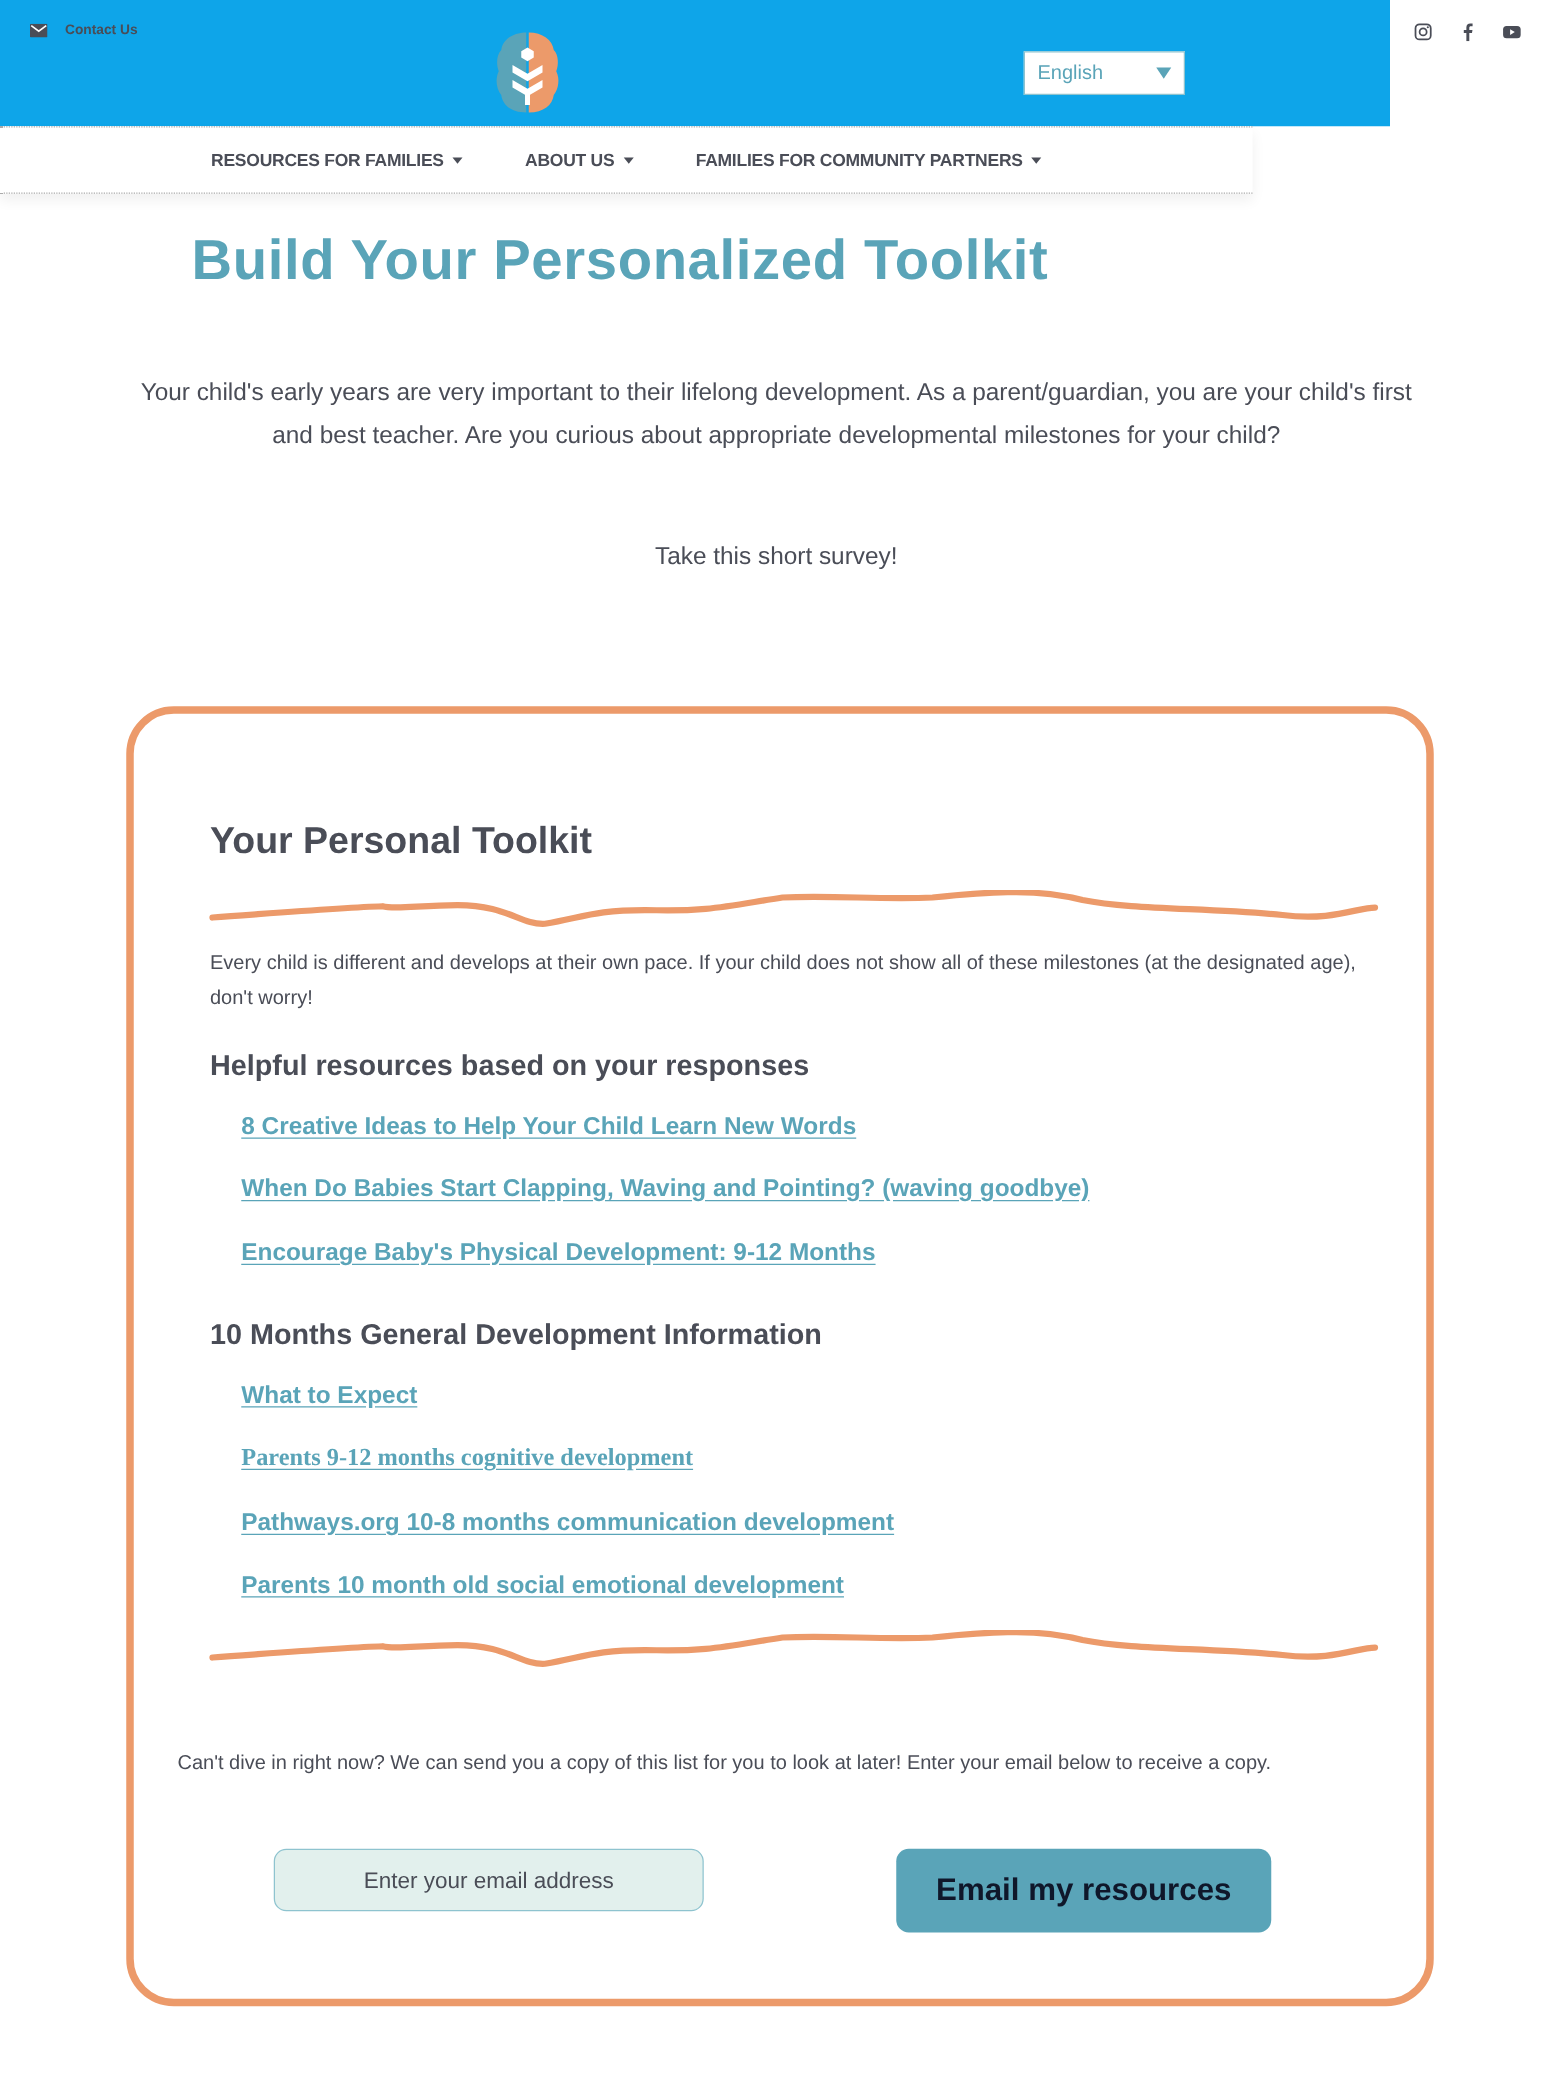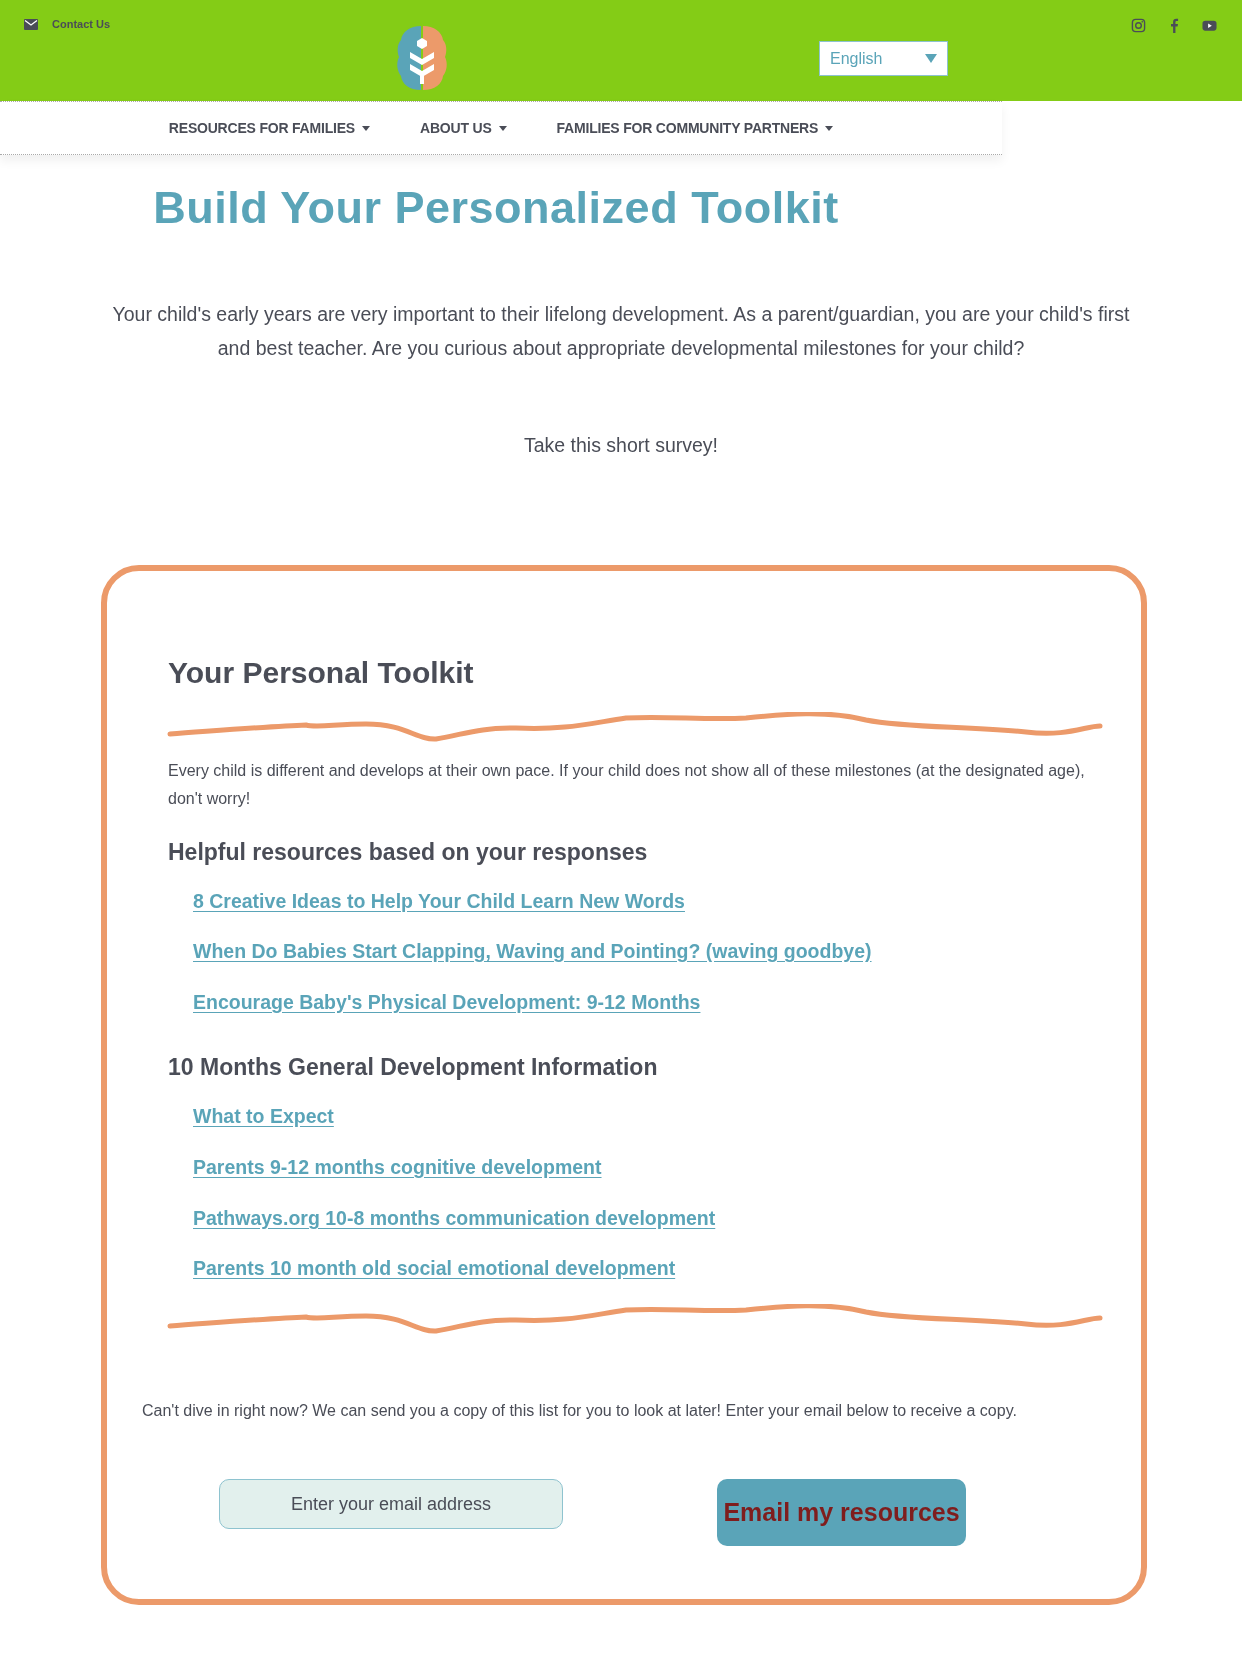--- a/index.html
+++ b/index.html
@@ -1,19 +1,19 @@
 <!DOCTYPE html>
 <html><head>
 <meta charset="utf-8">
 <style>
   * { box-sizing: border-box; margin: 0; padding: 0; }
   html, body { width: 1242px; height: 1680px; background: #ffffff; overflow: hidden; }
   body { font-family: "Liberation Sans", sans-serif; color: #4a4d57; position: relative; }
 
-  .topbar { position: absolute; left: 0; top: 0; width: 1242px; height: 101px; background: #84cc16; }
+  .topbar { position: absolute; left: 0; top: 0; width: 1112px; height: 101px; background: #0ea5e9; }
   .contact { position: absolute; left: 24px; top: 18px; display: flex; align-items: center; gap: 14px; font-size: 11px; font-weight: bold; color: #4a4d57; text-decoration: none; }
   .contact svg { width: 14px; height: 11px; }
 
   .logo { position: absolute; left: 396px; top: 24px; display: flex; align-items: center; gap: 6px; }
   .logo .brain { width: 52px; height: 68px; }
   .logo .text { display: flex; flex-direction: column; line-height: 1; color: #4a4d57; }
   .logo .small { font-size: 10px; letter-spacing: 0.5px; margin-bottom: 2px; margin-left: 2px; }
   .logo .big { font-size: 25px; line-height: 24px; }
 
   .lang { position: absolute; left: 819px; top: 41px; width: 129px; height: 35px; border: 1.5px solid #8ec3cf; display: flex; align-items: center; justify-content: space-between; padding: 0 10px; color: #5aa4b8; font-size: 16px; background: #fff; cursor: pointer; }
@@ -37,21 +37,21 @@
   .card-title { position: absolute; left: 168px; top: 656px; font-size: 30px; font-weight: bold; color: #4a4d57; }
   .squiggle { position: absolute; left: 166px; width: 938px; height: 30px; }
   .note { position: absolute; left: 168px; top: 757px; width: 930px; font-size: 16px; line-height: 28px; color: #4a4d57; }
   .sec-head { position: absolute; left: 168px; font-size: 23px; font-weight: bold; color: #4a4d57; }
   .link { position: absolute; left: 193px; font-size: 19.5px; font-weight: bold; color: #5aa4b8; text-decoration: underline; text-underline-offset: 3px; cursor: pointer; }
 
   .later { position: absolute; left: 142px; top: 1397px; width: 960px; font-size: 16px; line-height: 28px; color: #4a4d57; }
 
   .email-input { position: absolute; left: 219px; top: 1479px; width: 344px; height: 50px; border: 1.5px solid #8ec3cf; border-radius: 10px; background: #e2f0ed; font-family: "Liberation Sans", sans-serif; font-size: 18px; color: #4a4d57; text-align: center; outline: none; }
   .email-input::placeholder { color: #4a4d57; }
-  .email-btn { position: absolute; left: 717px; top: 1479px; width: 249px; height: 67px; border: none; border-radius: 10px; background: #5aa4b8; color: #7f1d1d; font-family: "Liberation Sans", sans-serif; font-size: 25px; font-weight: bold; cursor: pointer; }
+  .email-btn { position: absolute; left: 717px; top: 1479px; width: 300px; height: 67px; border: none; border-radius: 10px; background: #5aa4b8; color: #0f172a; font-family: "Liberation Sans", sans-serif; font-size: 25px; font-weight: bold; cursor: pointer; }
 </style>
 </head>
 <body>
 
 <div class="topbar">
   <a class="contact">
     <svg viewBox="0 0 14 11">
         <rect x="0" y="0" width="14" height="11" rx="1" fill="#4a4d57"></rect>
         <path d="M1 1.5 L7 6 L13 1.5" stroke="#fff" stroke-width="1.3" fill="none"></path>
       </svg>
@@ -123,21 +123,21 @@
 
 <p class="note">Every child is different and develops at their own pace. If your child does not show all of these milestones (at the designated age), don't worry!</p>
 
 <h3 class="sec-head" style="top:839px;">Helpful resources based on your responses</h3>
 <a class="link" style="top:890px;">8 Creative Ideas to Help Your Child Learn New Words</a>
 <a class="link" style="top:940px;">When Do Babies Start Clapping, Waving and Pointing? (waving goodbye)</a>
 <a class="link" style="top:991px;">Encourage Baby's Physical Development: 9-12 Months</a>
 
 <h3 class="sec-head" style="top:1054px;">10 Months General Development Information</h3>
 <a class="link" style="top:1105px;">What to Expect</a>
-<a class="link" style="top:1156px;">Parents 9-12 months cognitive development</a>
+<a class="link" style="top:1156px;font-family:Liberation Serif, serif;">Parents 9-12 months cognitive development</a>
 <a class="link" style="top:1207px;">Pathways.org 10-8 months communication development</a>
 <a class="link" style="top:1257px;">Parents 10 month old social emotional development</a>
 
 <svg class="squiggle" style="top:1304px;" viewBox="0 0 938 30" preserveAspectRatio="none">
   <path d="M4 22 C60 18 110 14 140 13 C150 16 170 12 200 12 C240 12 250 28 270 27 C300 22 310 16 350 16 C400 18 420 12 460 6 C500 4 540 8 580 6 C620 2 660 -2 700 8 C740 16 800 14 860 20 C900 25 920 14 934 14" stroke="#ec9a6a" stroke-width="5" fill="none" stroke-linecap="round"></path>
 </svg>
 
 <p class="later">Can't dive in right now? We can send you a copy of this list for you to look at later! Enter your email below to receive a copy.</p>
 
 <input class="email-input" type="email" placeholder="Enter your email address" style="">

